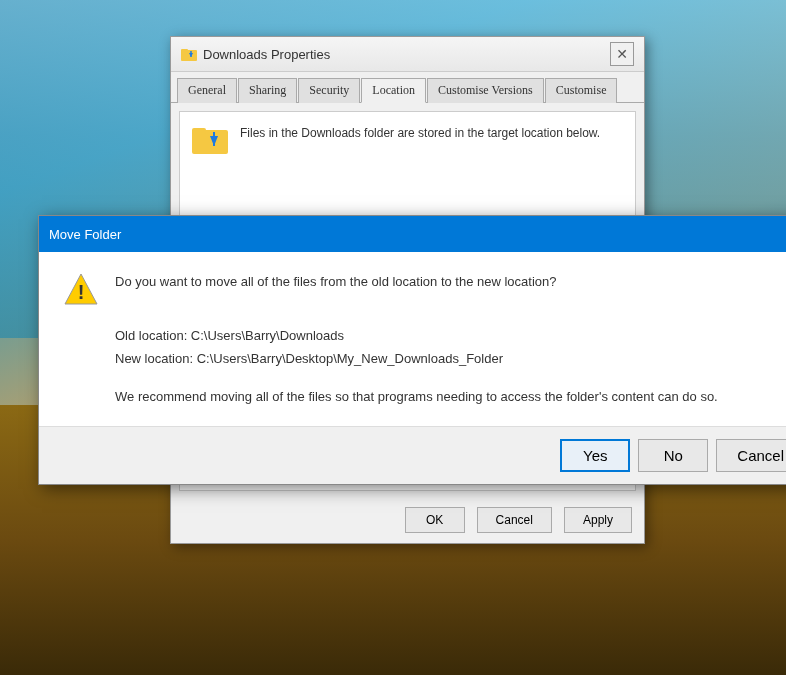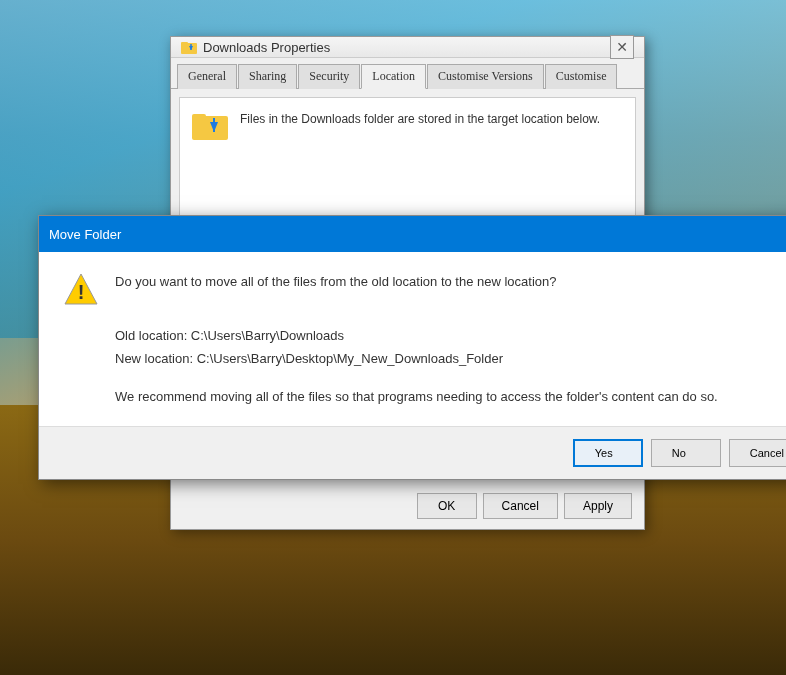--- a/index.html
+++ b/index.html
@@ -46,21 +46,21 @@
       width: 475px;
       background: #f0f0f0;
       border: 1px solid #999;
       box-shadow: 3px 3px 12px rgba(0,0,0,0.4);
       z-index: 10;
     }
 
     .downloads-titlebar {
       background: linear-gradient(180deg, #f5f5f5 0%, #e8e8e8 100%);
       border-bottom: 1px solid #ccc;
-      padding: 10px 10px;
+      padding: 17px 10px;
       display: flex;
       align-items: center;
       justify-content: space-between;
       height: 20px;
     }
 
     .downloads-titlebar-left {
       display: flex;
       align-items: center;
       gap: 6px;
@@ -134,21 +134,21 @@
 
     .location-change-text {
       font-size: 12px;
       color: #333;
       line-height: 1.5;
     }
 
     .downloads-footer {
       display: flex;
       justify-content: flex-end;
-      gap: 6px;
+      gap: 12px;
       padding: 8px 12px 10px;
       background: #f0f0f0;
     }
 
     .footer-btn {
       padding: 5px 18px;
       border: 1px solid #aaa;
       background: #e8e8e8;
       cursor: pointer;
       font-size: 12px;
@@ -238,23 +238,23 @@
       gap: 8px;
       padding: 12px 16px;
       background: #f0f0f0;
     }
 
     .move-btn {
       padding: 6px 20px;
       border: 1px solid #aaa;
       background: #e8e8e8;
       cursor: pointer;
-      font-size: 11px;
+      font-size: 15px;
       min-width: 70px;
-      text-align: left;
+      text-align: center;
     }
 
     .move-btn.primary {
       background: #e8f0f8;
       border: 2px solid #0078d7;
     }
   </style>
 </head>
 <body>
 

